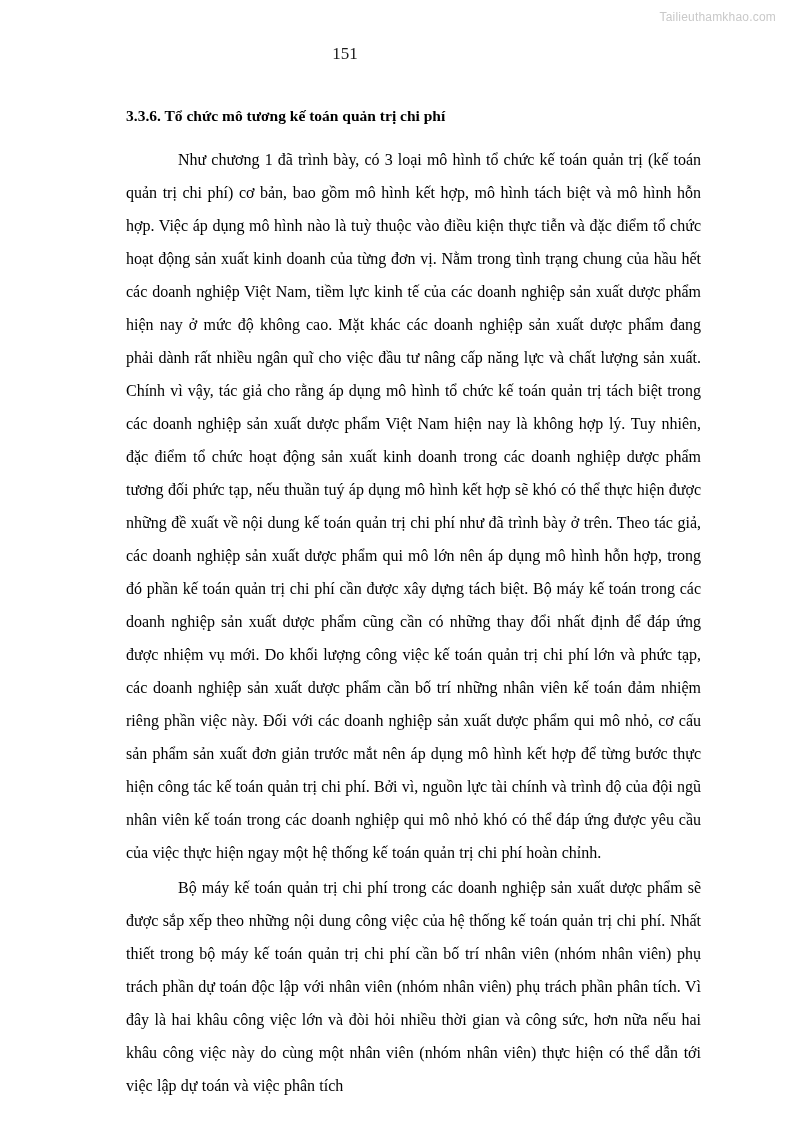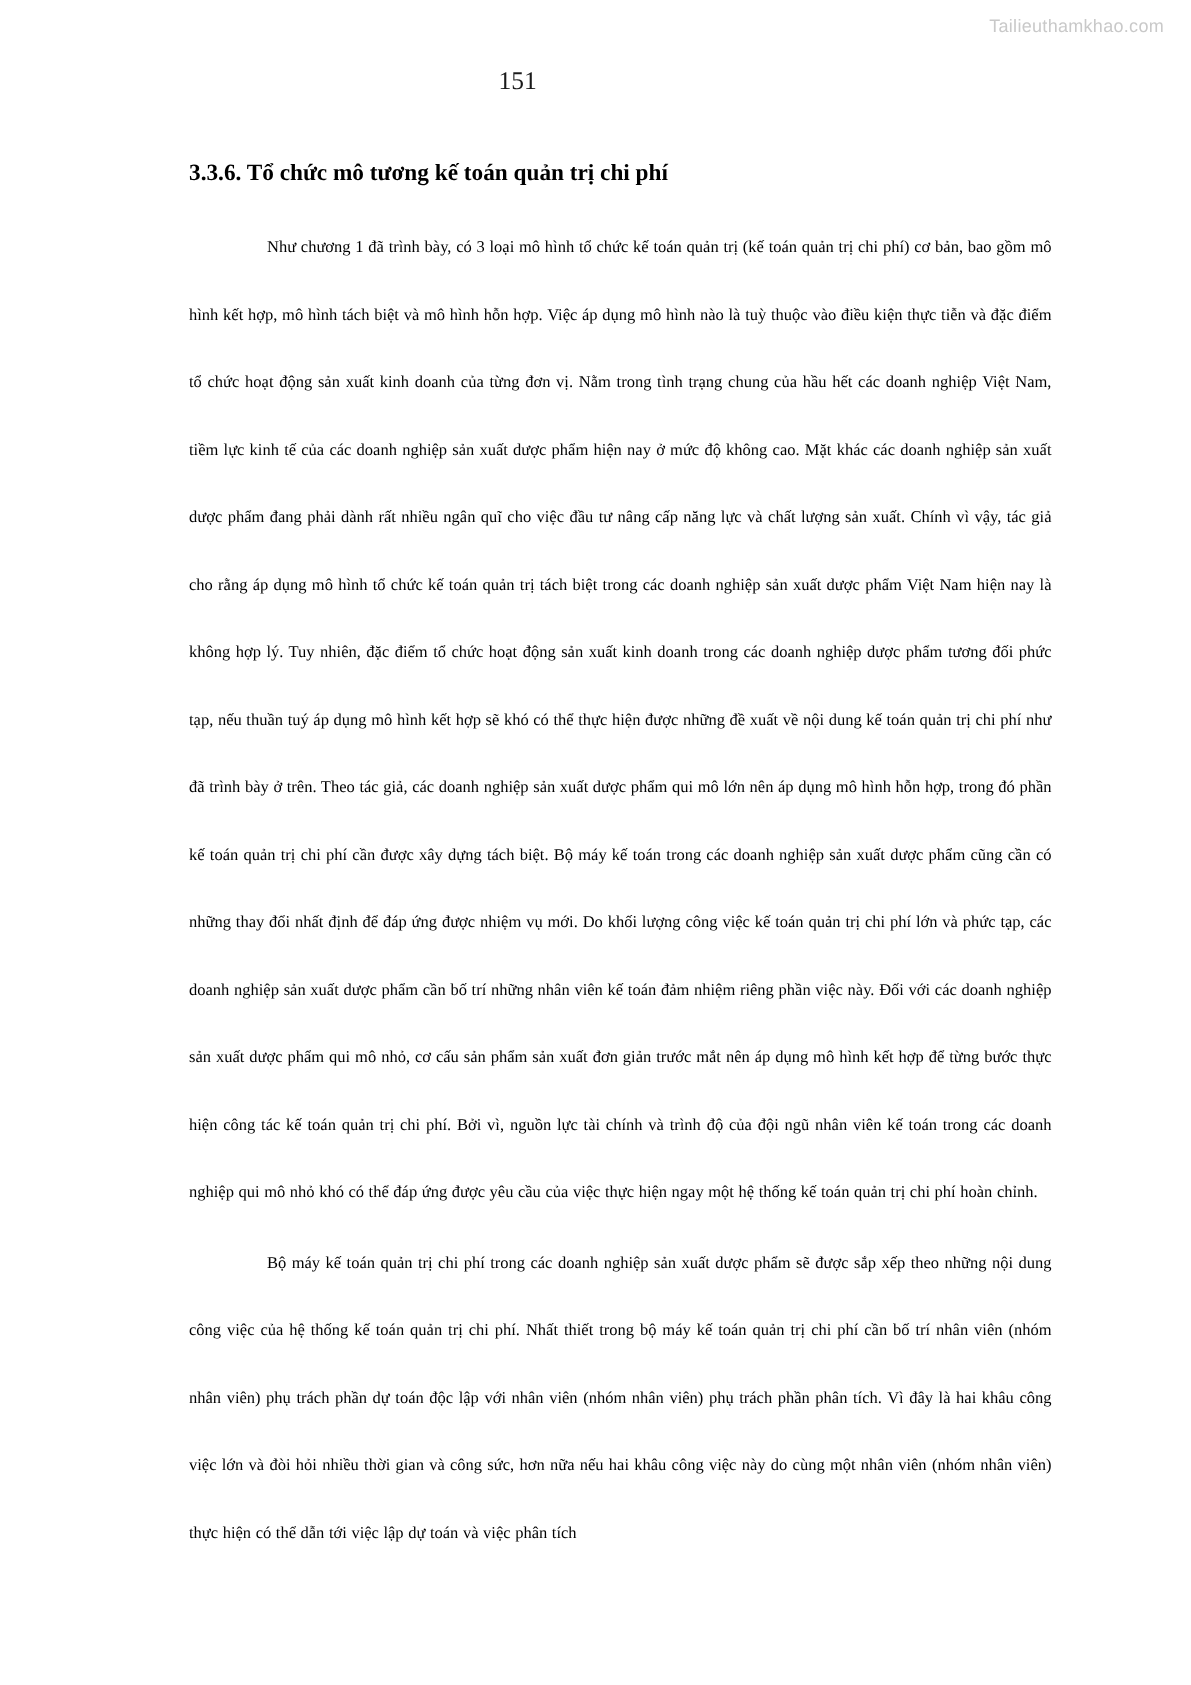--- a/index.html
+++ b/index.html
@@ -49,22 +49,22 @@
     width: 575px;
   }
   .section-heading {
     font-weight: bold;
     font-size: 15.5px;
     margin: 0 0 16px 0;
     line-height: 1.4;
   }
   p.body-para {
     margin: 0 0 2px 0;
-    font-size: 11px;
-    line-height: 45px;
+    font-size: 16px;
+    line-height: 33px;
     text-align: justify;
     text-indent: 52px;
     word-spacing: 0.3px;
   }
   p.body-para:last-child {
     margin-bottom: 0;
   }
 </style>
 </head>
 <body>

